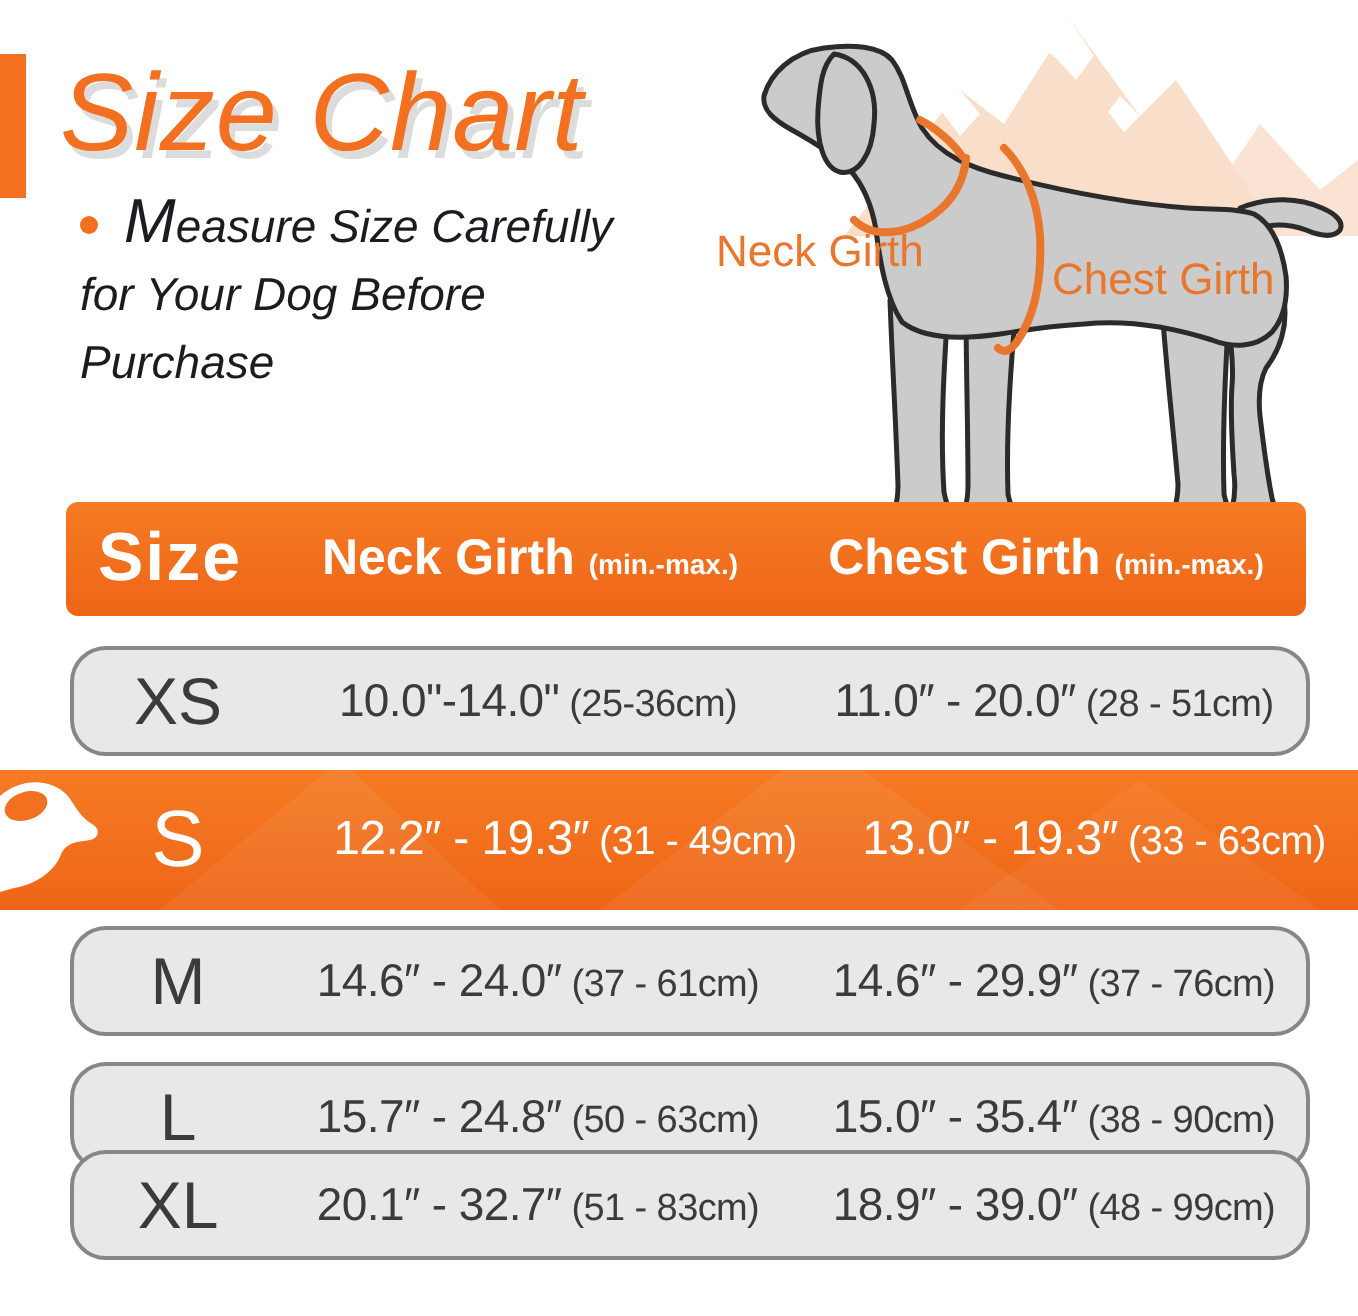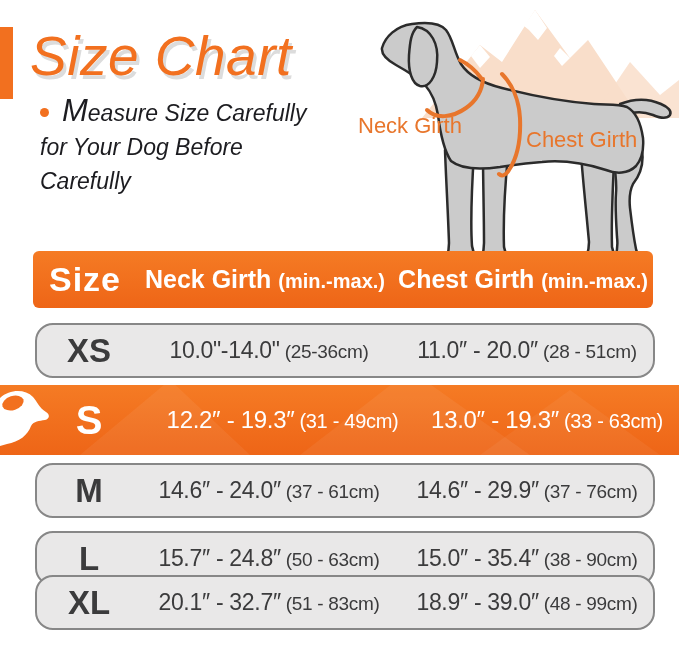--- a/index.html
+++ b/index.html
@@ -31,28 +31,28 @@
   .bigM{font-size:31px;}
 
   .dog-wrap{position:absolute;left:330px;top:0;width:349px;height:270px;z-index:1;}
 
   .thead{position:absolute;left:33px;top:251px;width:620px;height:57px;z-index:2;
          background:linear-gradient(180deg,var(--orange-hi),var(--orange-lo));
          border-radius:6px;display:grid;grid-template-columns:104px 256px 260px;
          align-items:center;color:#fff;}
   .h-size{font-size:34px;font-weight:bold;text-align:center;letter-spacing:1px;}
   .h-col{text-align:center;font-weight:bold;font-size:25px;white-space:nowrap;}
-  .h-sub{font-size:20px;}
+  .h-sub{font-size:14px;}
 
   .trow{position:absolute;left:35px;width:620px;height:55px;display:grid;
         grid-template-columns:104px 256px 260px;align-items:center;color:var(--ink);}
   .trow.gray{background:var(--row-gray);border:2px solid var(--row-border);
              border-radius:18px;box-sizing:border-box;}
   .cell{white-space:nowrap;}
-  .cell.size{font-size:33px;font-weight:bold;text-align:center;}
+  .cell.size{font-size:33px;font-weight:normal;text-align:center;}
   .cell.val{text-align:center;font-size:23px;letter-spacing:-.3px;}
   .cm{font-size:19px;margin-left:5px;}
 
   .trow.s-row{left:0;width:679px;height:70px;z-index:1;color:#fff;
               background:linear-gradient(180deg,var(--orange-hi),var(--orange-lo));
               grid-template-columns:150px 265px 264px;}
   .s-row .cell.size{font-size:40px;padding-left:28px;}
   .s-row .cell.val{font-size:24px;}
   .s-row .cm{font-size:20px;}
   .s-row .watermark{position:absolute;left:0;top:0;width:679px;height:70px;pointer-events:none;}
@@ -65,21 +65,21 @@
 <div class="page">
 
   <div class="accent-bar"></div>
   <h1 class="title">Size Chart</h1>
 
   <div class="note">
     <div>
       <span class="bullet"></span><span class="bigM">M</span><span>easure Size Carefully</span>
     </div>
     <div>for Your Dog Before</div>
-    <div>Carefully</div>
+    <div>Purchase</div>
   </div>
 
   <div class="dog-wrap">
     <svg width="349" height="270" viewBox="0 0 349 270" xmlns="http://www.w3.org/2000/svg">
 
       <g>
         <polygon points="92,118 150,45 172,62 205,10 240,58 258,40 310,118" fill="#F9DECA"></polygon>
         <polygon points="262,118 300,62 330,95 349,80 349,118" fill="#F9DECA" opacity="0.85"></polygon>
         <polygon points="194,26 205,10 217,28 208,40 199,30" fill="#ffffff"></polygon>
         <polygon points="141,56 150,45 160,57 150,68" fill="#ffffff"></polygon>

